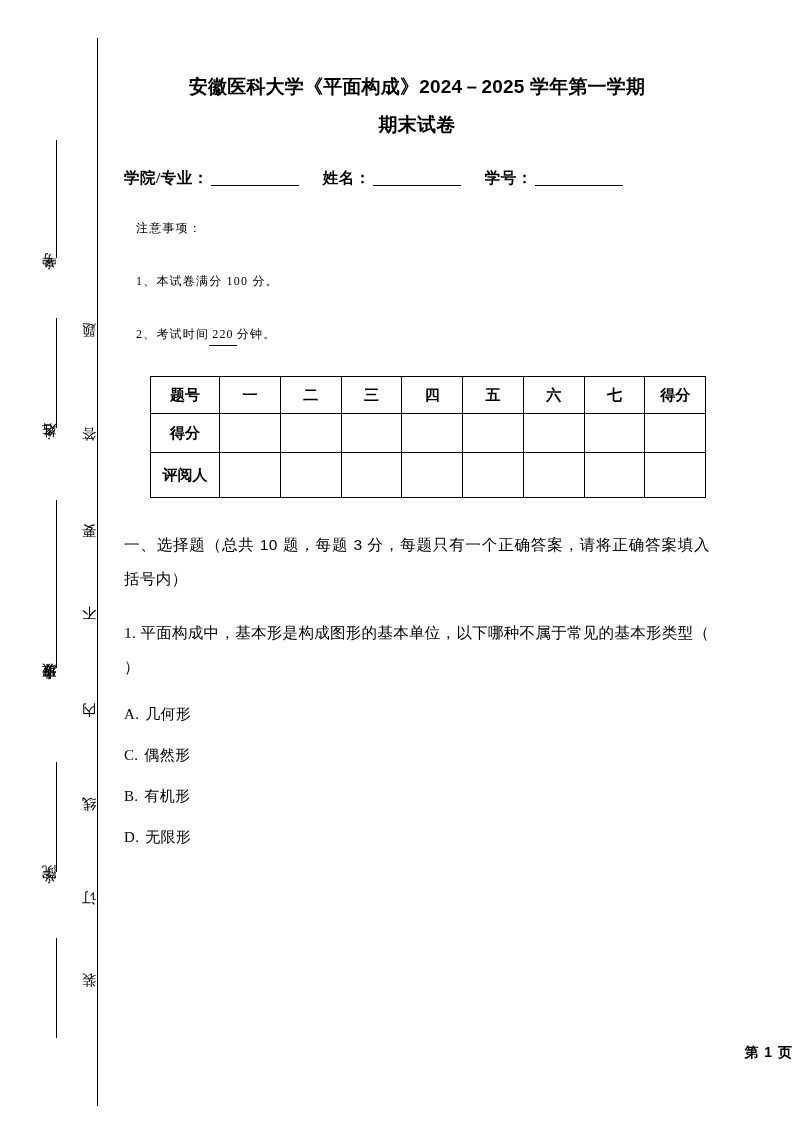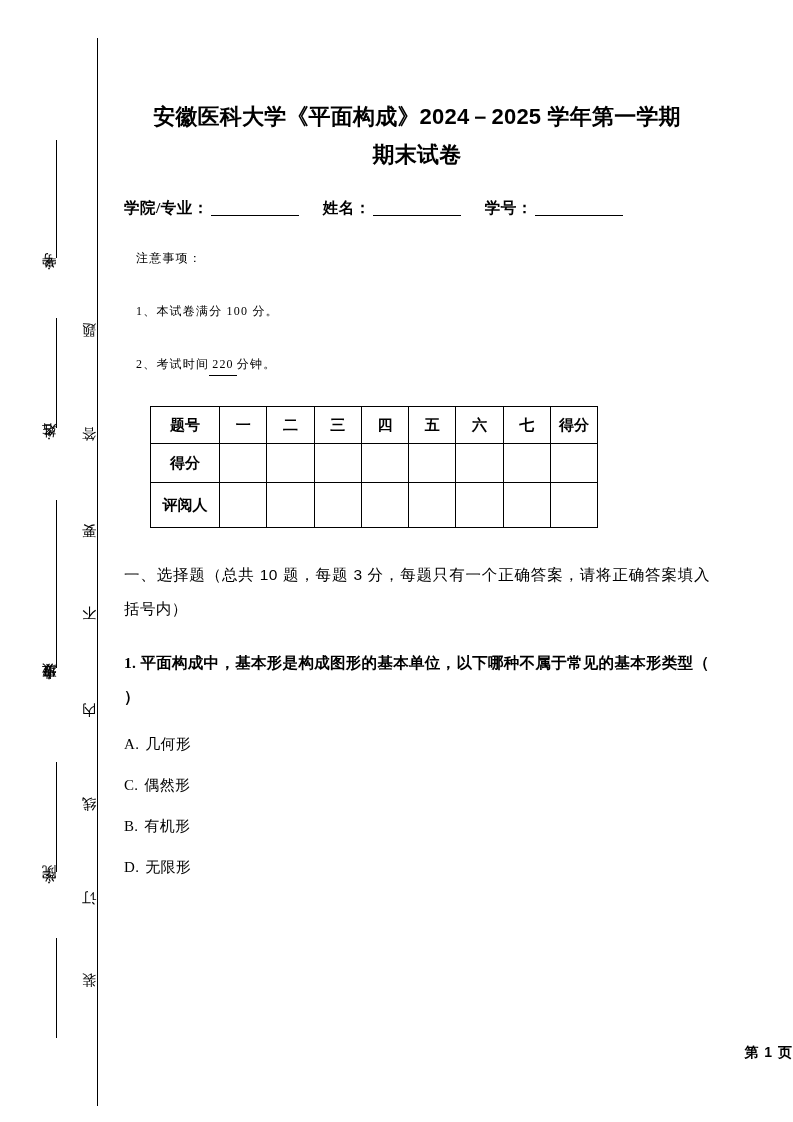--- a/index.html
+++ b/index.html
@@ -64,24 +64,24 @@
   
   #content {
     position: absolute;
     left: 124px;
     top: 0;
     width: 586px;
   }
 
   #paper-title {
     margin: 0;
-    padding-top: 98px;
-    font-family: "Liberation Sans", "DejaVu Sans", sans-serif;
-    font-weight: bold;
-    font-size: 22px;
+    padding-top: 68px;
+    font-family: "Liberation Sans", "DejaVu Sans", sans-serif;
+    font-weight: bold;
+    font-size: 19px;
     line-height: 38px;
     text-align: center;
     letter-spacing: 0.2px;
   }
 
   #student-info {
     margin-top: 24px;
     text-align: left;
     font-family: "Liberation Serif", "DejaVu Serif", serif;
     font-weight: bold;
@@ -113,21 +113,21 @@
   }
 
   
   #score-table-wrap {
     margin-top: 30px;
     margin-left: 26px;
     width: 556px;
   }
   table#score-table {
     border-collapse: collapse;
-    width: 448px;
+    width: 556px;
     table-layout: fixed;
   }
   table#score-table td {
     border: 1.3px solid #000;
     text-align: center;
     font-family: "Liberation Sans", "DejaVu Sans", sans-serif;
     font-weight: bold;
     font-size: 15px;
     padding: 0;
   }
@@ -146,21 +146,20 @@
     letter-spacing: 0.4px;
     text-align: justify;
   }
   .question-stem {
     margin: 0;
     margin-top: 20px;
     font-family: "Liberation Sans", "DejaVu Sans", sans-serif;
     font-size: 15.5px;
     line-height: 34px;
     letter-spacing: 0.3px;
-    font-weight: bold;
   }
   .question-stem .qnum {
     font-family: "Liberation Serif", "DejaVu Serif", serif;
   }
   .option {
     margin: 0;
     margin-top: 19px;
     font-family: "Liberation Sans", "DejaVu Sans", sans-serif;
     font-size: 15px;
     line-height: 22px;

